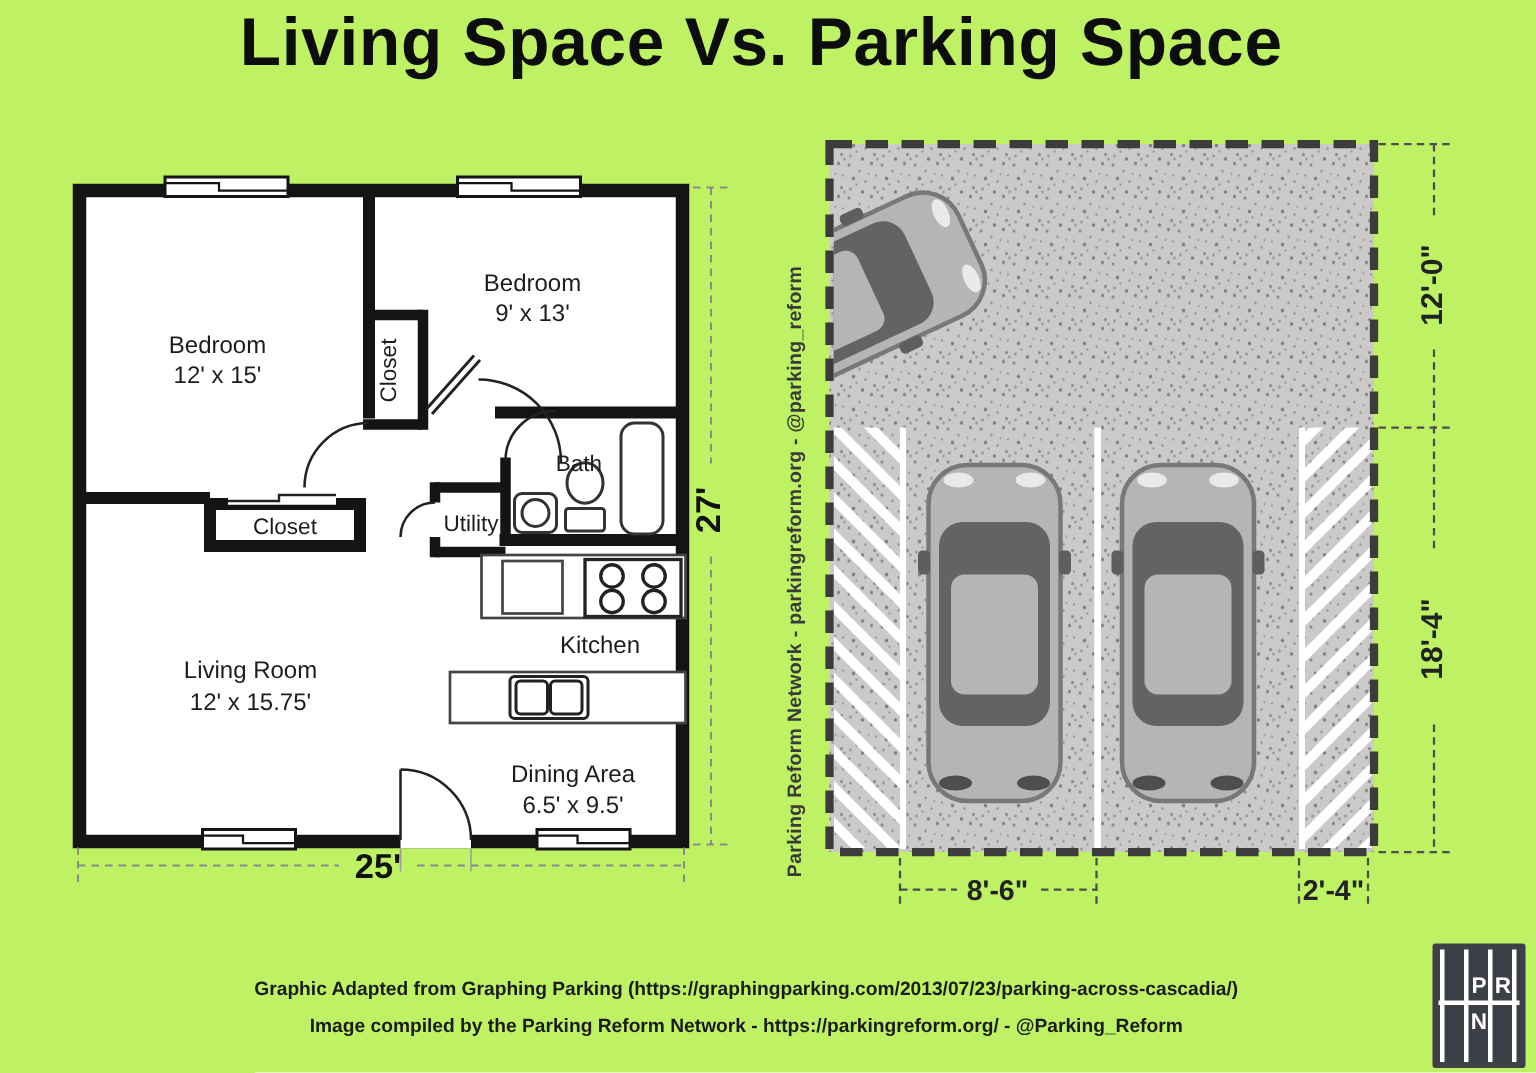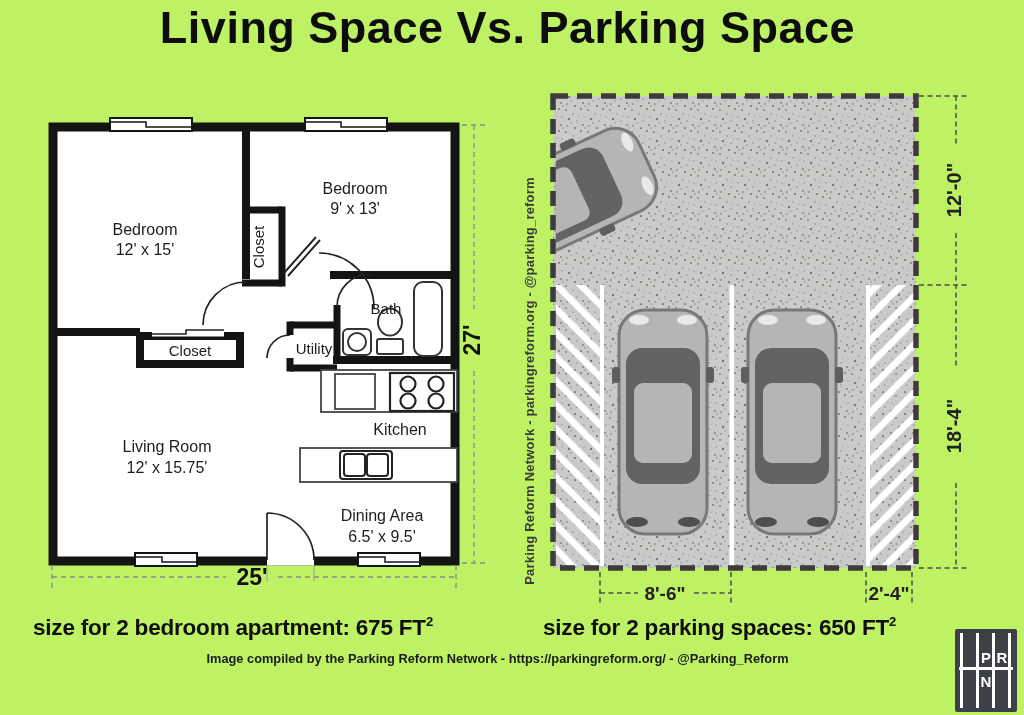--- a/index.html
+++ b/index.html
@@ -232,28 +232,23 @@
     <g fill="#222222" font-weight="bold">
       <text transform="translate(441,105) rotate(-90)" text-anchor="middle" font-size="20">12'-0"</text>
       <text transform="translate(441,341) rotate(-90)" text-anchor="middle" font-size="20">18'-4"</text>
       <text x="145" y="515" text-anchor="middle" font-size="19">8'-6"</text>
       <text x="369" y="515" text-anchor="middle" font-size="19">2'-4"</text>
     </g>
 
     <text transform="translate(14,296) rotate(-90)" text-anchor="middle" font-size="13" font-weight="bold" fill="#3a3a3a" letter-spacing="0.2">Parking Reform Network - parkingreform.org - @parking_reform</text>
   </svg>
 
-  <div class="caption cap-apartment">
-    <span>size for 2 bedroom apartment: 675 FT</span><sup>2</sup>
-  </div>
-  <div class="caption cap-parking">
-    <span>size for 2 parking spaces: 650 FT</span><sup>2</sup>
-  </div>
 
   <div class="footer">
+    <div class="fline">Graphic Adapted from Graphing Parking (https://graphingparking.com/2013/07/23/parking-across-cascadia/)</div>
     <div class="fline">Image compiled by the Parking Reform Network - https://parkingreform.org/ - @Parking_Reform</div>
   </div>
 
   <div class="logo">
     <div class="vbar" style="left:5px;"></div>
     <div class="vbar" style="left:21px;"></div>
     <div class="vbar" style="left:37px;"></div>
     <div class="vbar" style="left:53px;"></div>
     <div class="hbar"></div>
     <span class="letter" style="left:24px; top:21px;">P</span>

